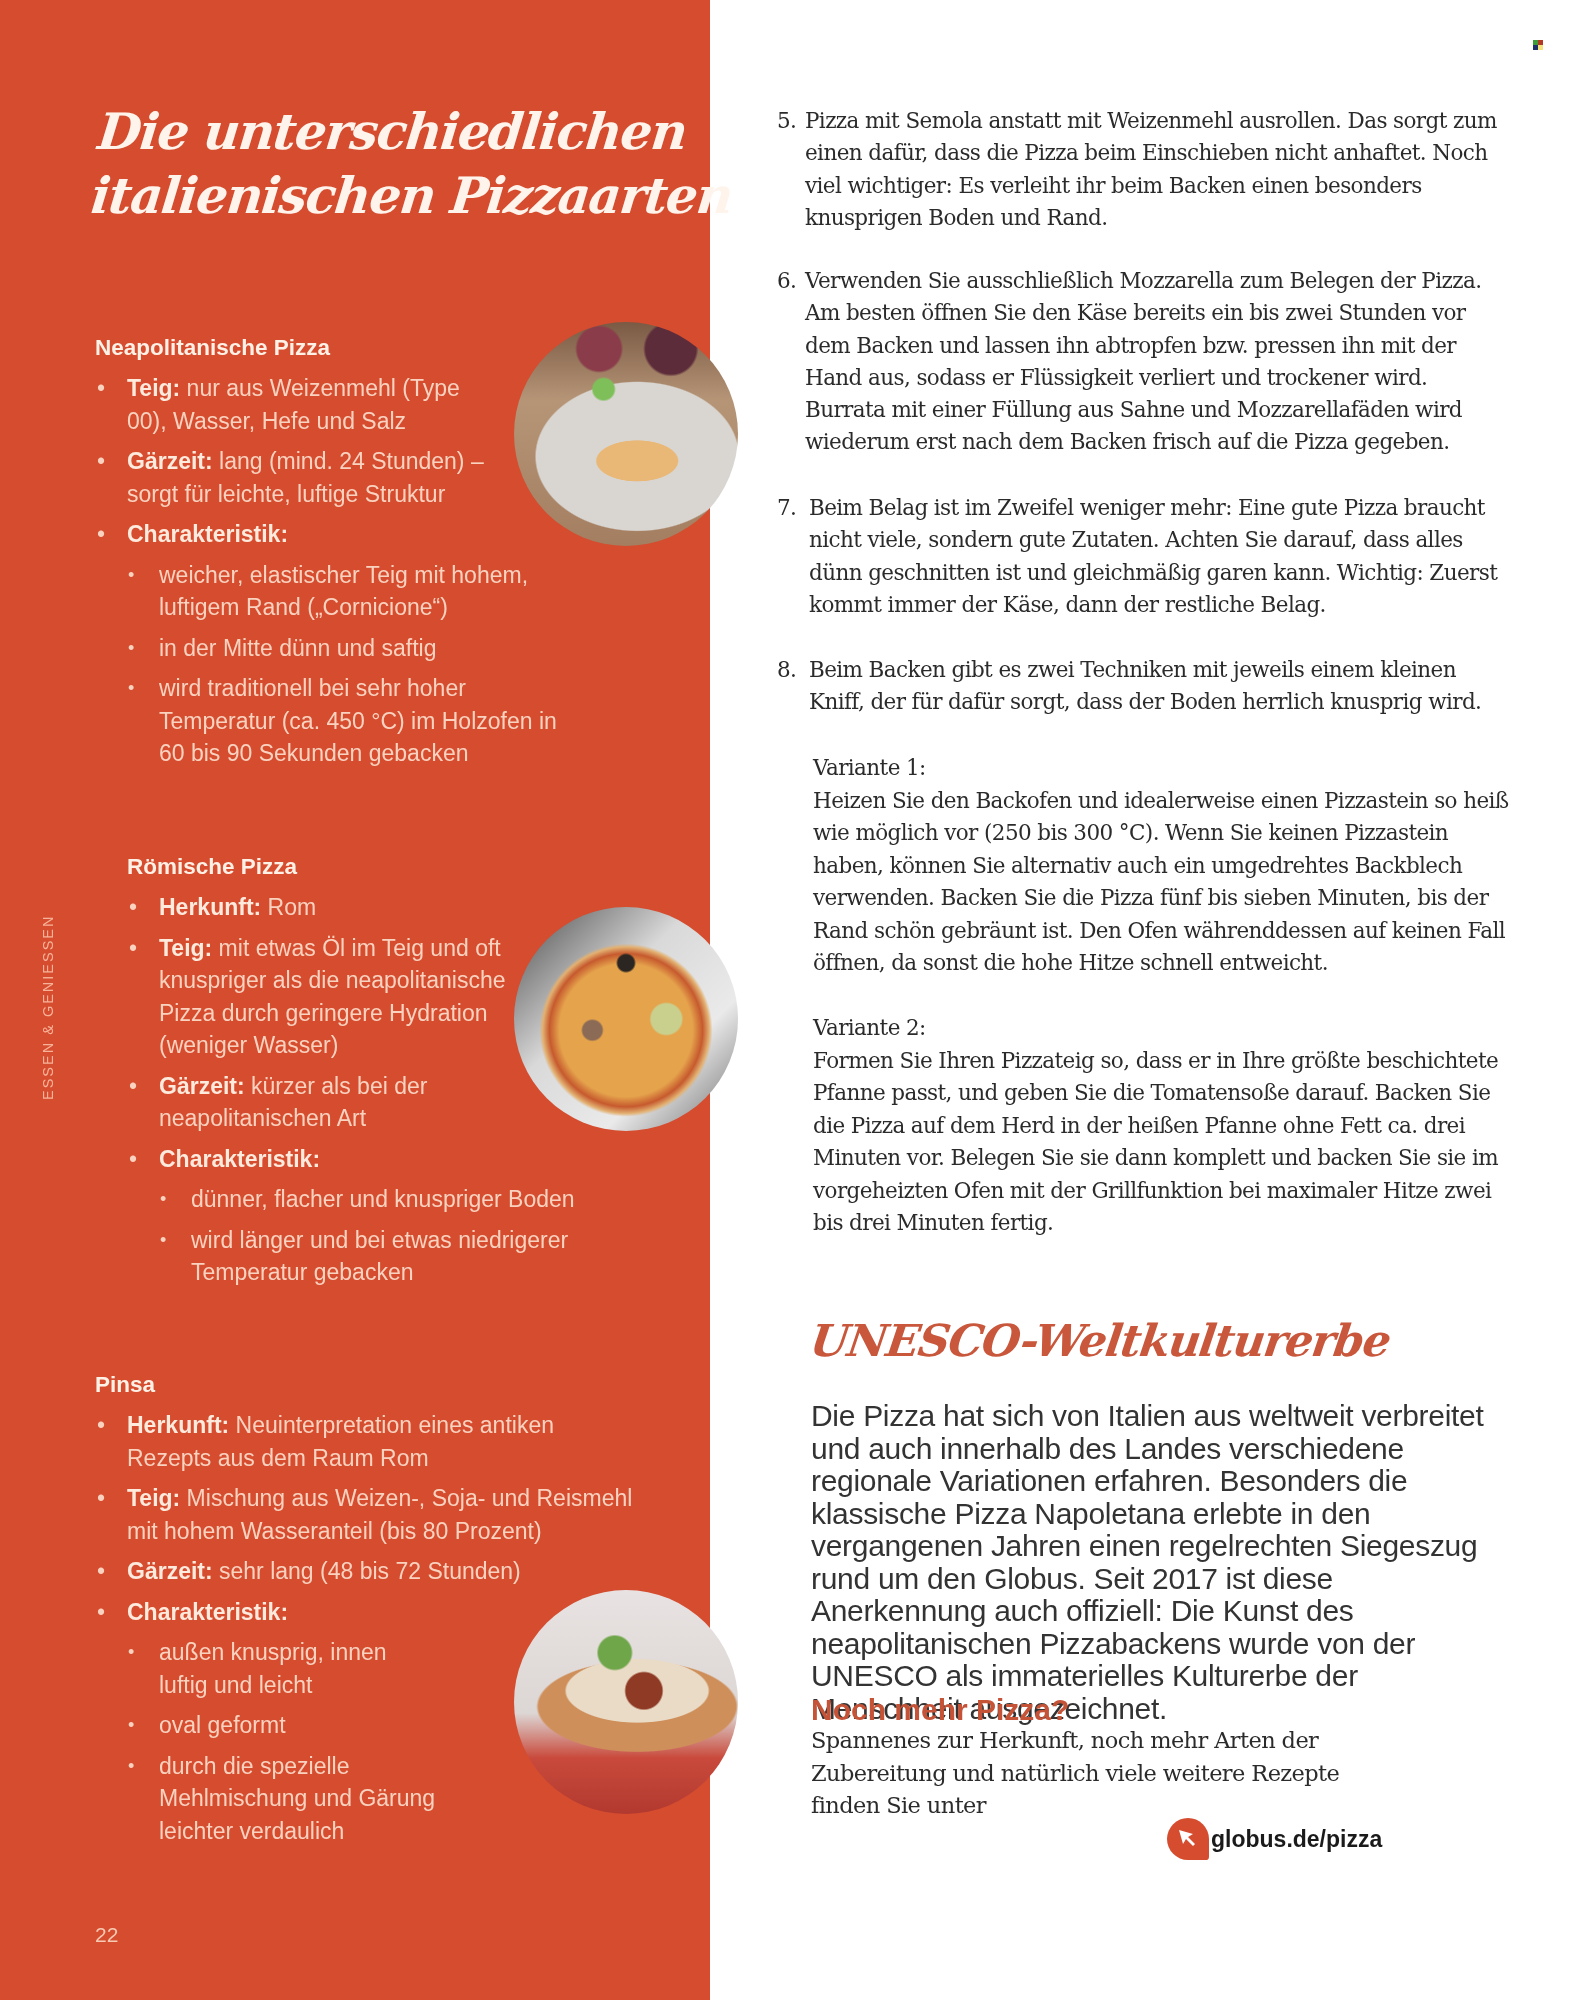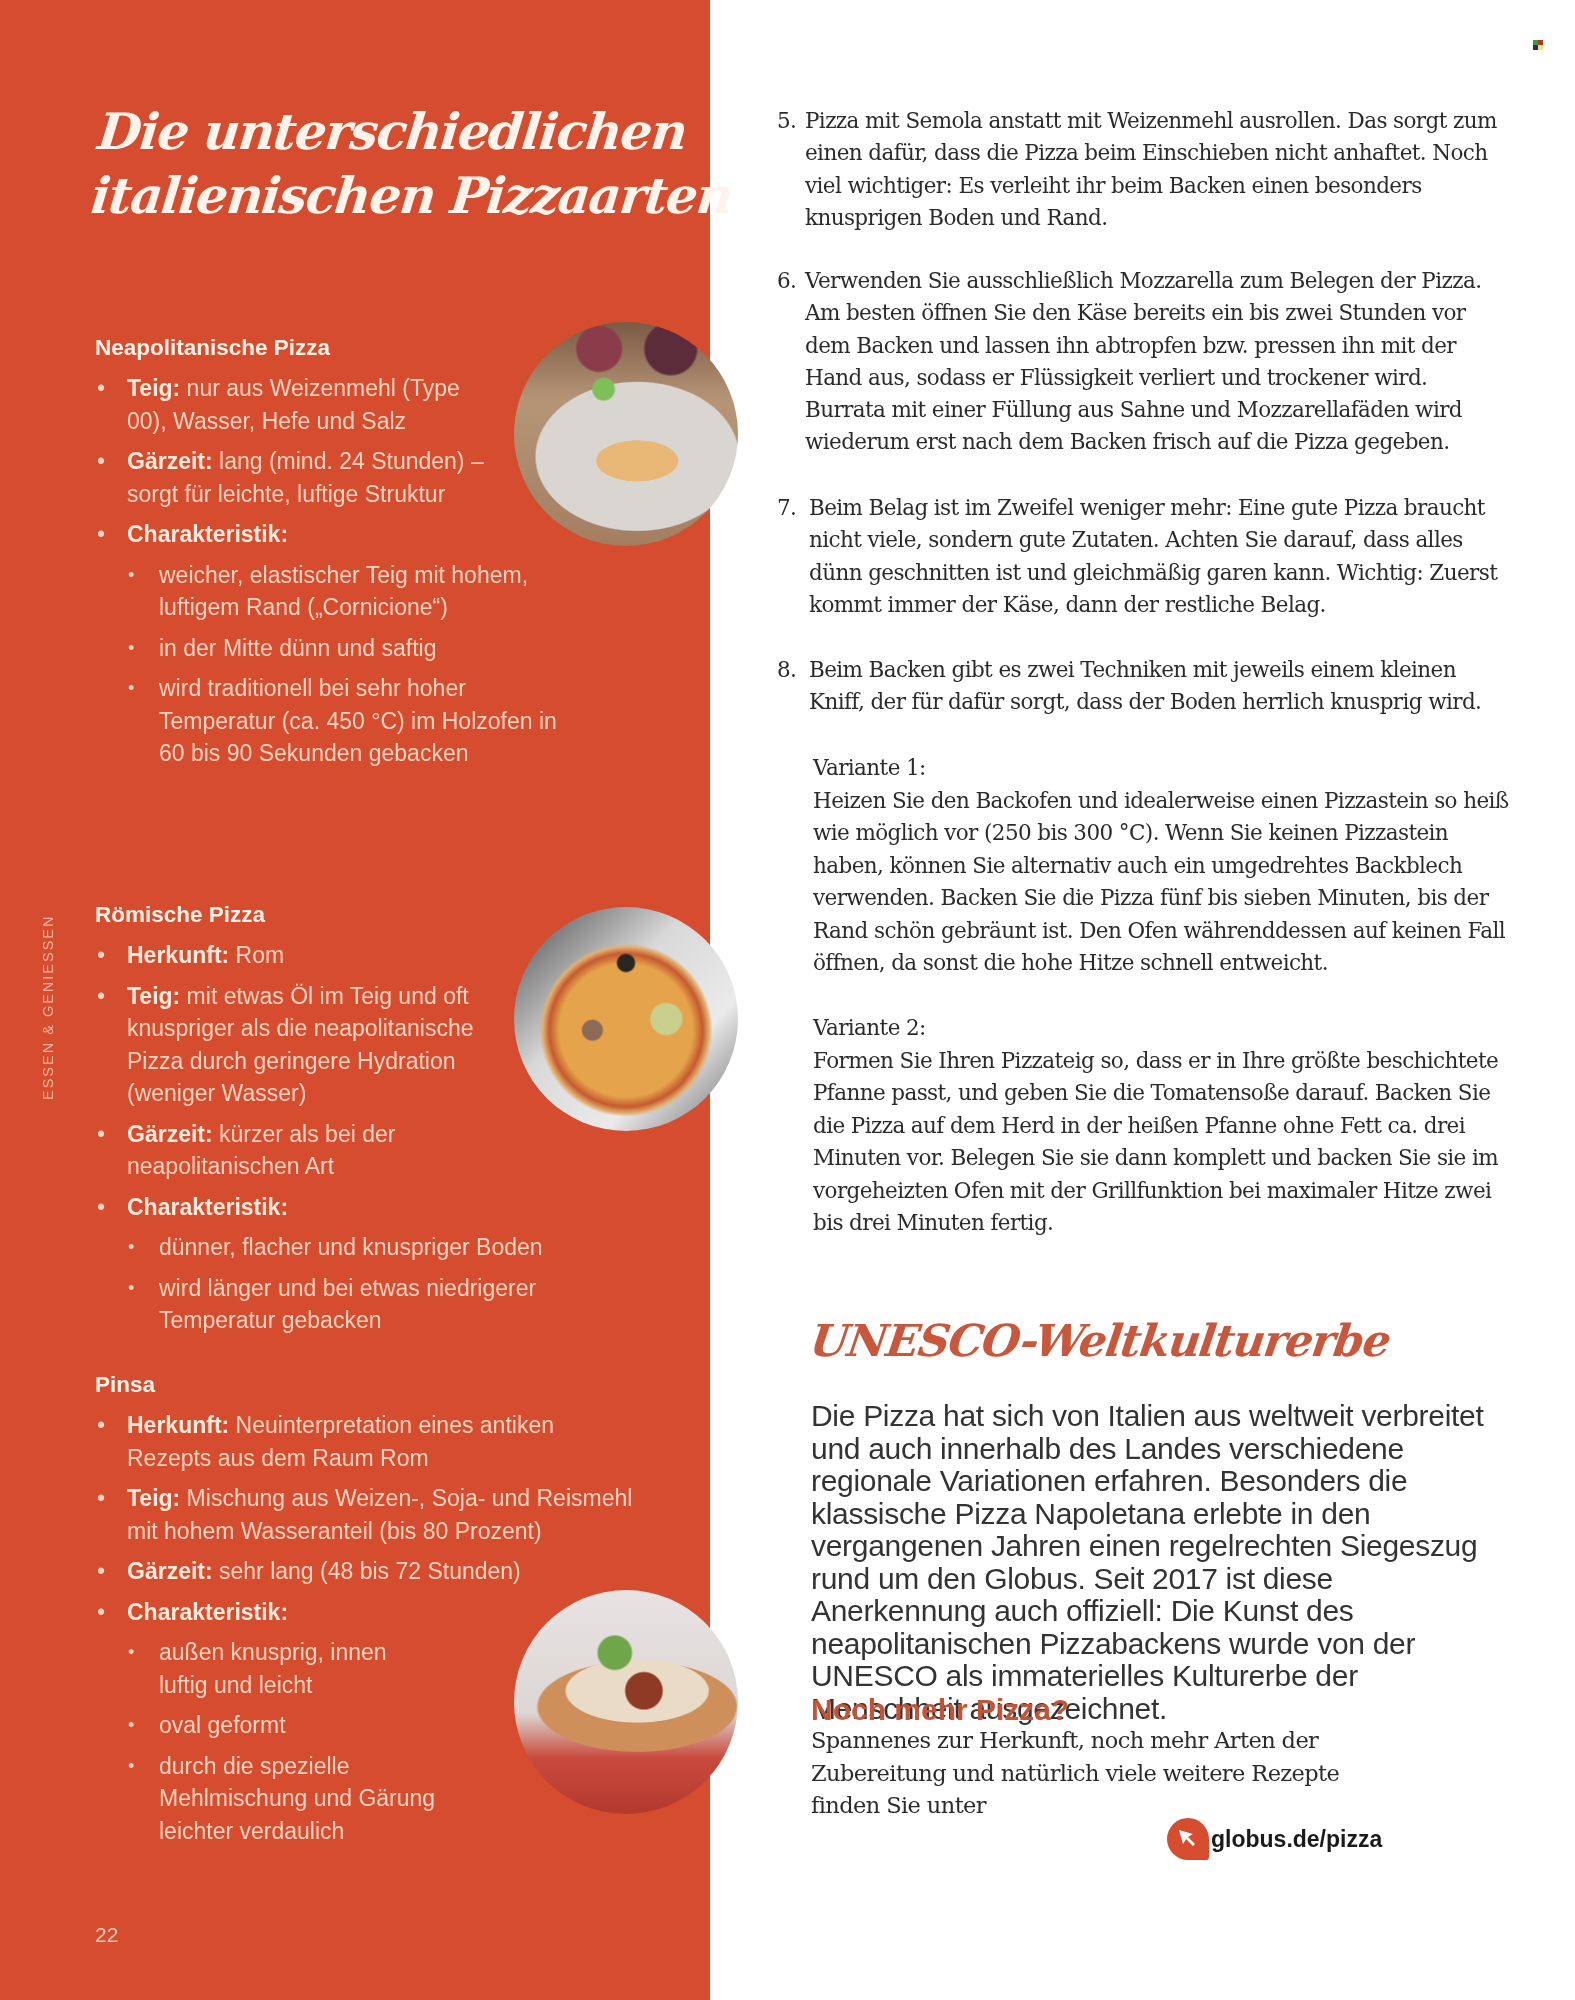--- a/index.html
+++ b/index.html
@@ -20,21 +20,21 @@
   .section { position: absolute; left: 95px; width: 540px; color: #FAD3C0; font-size: 23px; line-height: 32.5px; }
   .section h3 { font-size: 22.5px; font-weight: bold; color: #FFF1E6; margin-bottom: 8px; line-height: 32px; }
   .section ul { list-style: none; }
   .section li.l1 { position: relative; padding-left: 32px; margin-bottom: 8px; }
   .section li.l1::before { content: "•"; position: absolute; left: 2px; top: 0; color: #FAD3C0; }
   .section li.l2 { position: relative; padding-left: 64px; margin-bottom: 8px; }
   .section li.l2::before { content: "•"; position: absolute; left: 33px; top: 0; color: #FAD3C0; font-size: 18px; }
   .section .lbl { color: #FFEBDD; font-weight: bold; }
 
   .sec-neapel { top: 332px; }
-  .sec-rom { top: 899px; }
+  .sec-rom { top: 851px; margin-left: 32px; }
   .sec-pinsa { top: 1369px; }
 
   .narrow { width: 435px; }
 
   .side-label { position: absolute; left: 40px; top: 1100px; transform-origin: 0 0; transform: rotate(-90deg); color: #F7B39A; font-size: 14.5px; letter-spacing: 2px; white-space: nowrap; }
 
   .page-number { position: absolute; left: 95px; top: 1923px; color: #F8C9B3; font-size: 21px; }
 
   .photo { position: absolute; width: 224px; height: 224px; border-radius: 50%; overflow: hidden; }
   .photo-1 { left: 514px; top: 322px; background: radial-gradient(ellipse 60% 30% at 55% 62%, #e9b776 0 30%, transparent 31%), radial-gradient(circle at 40% 30%, #7fbf5a 0 5%, transparent 6%), radial-gradient(circle at 38% 12%, #8a3c4a 0 9%, transparent 10%), radial-gradient(circle at 70% 12%, #5d2c3b 0 10%, transparent 11%), radial-gradient(ellipse 75% 55% at 55% 60%, #d9d6d2 0 60%, transparent 61%), linear-gradient(180deg, #7a5a44 0%, #b69577 35%, #a47e60 100%); }

